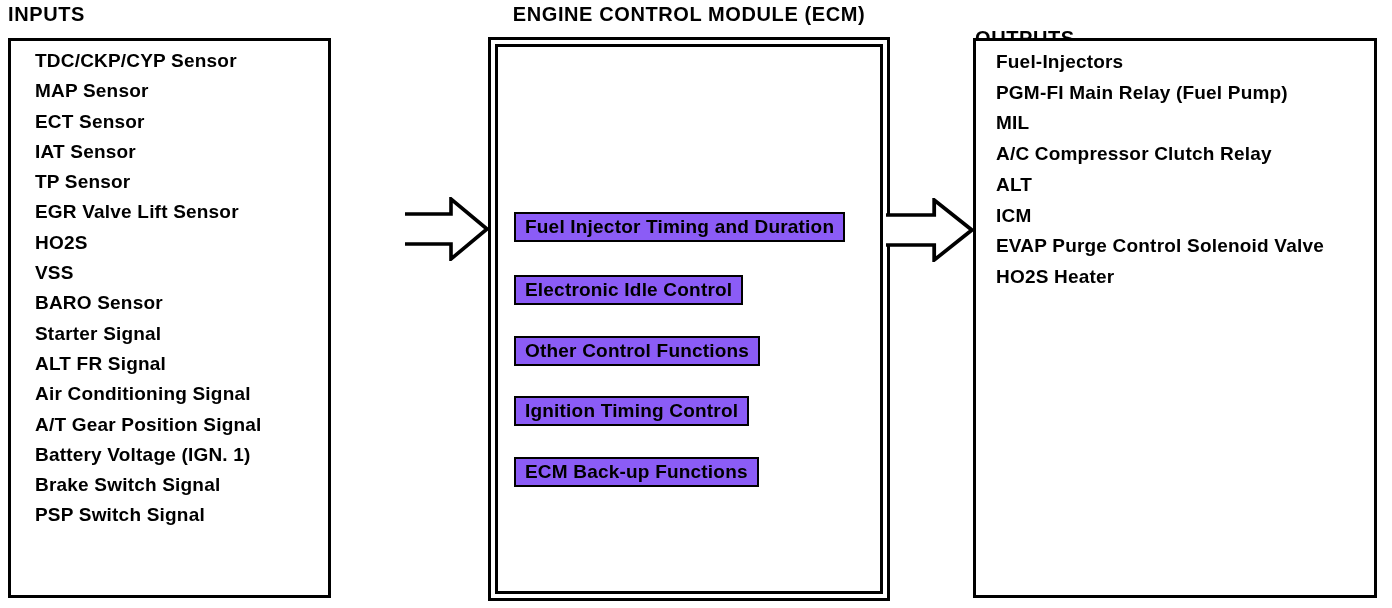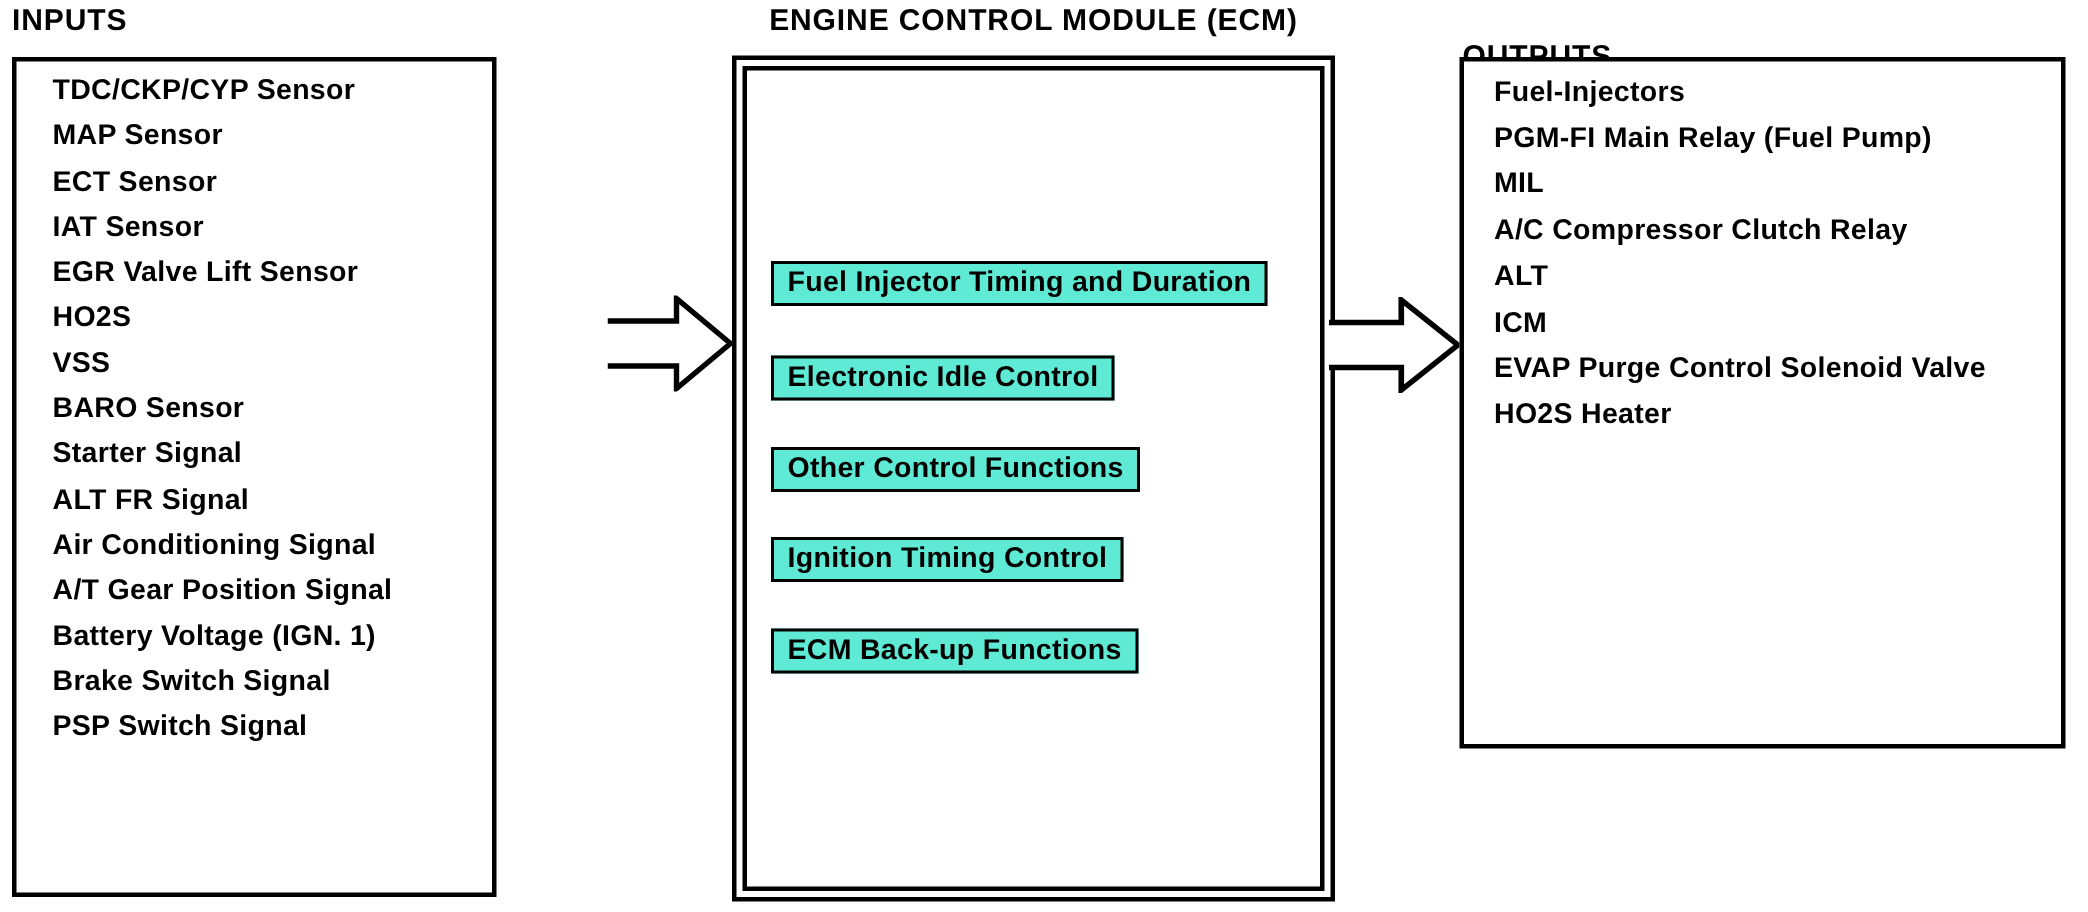--- a/index.html
+++ b/index.html
@@ -22,21 +22,21 @@
   #hdr-inputs  { left: 8px; }
   #hdr-ecm     { left: 488px; width: 402px; text-align: center; }
   #hdr-outputs { left: 975px; margin-top: 24px; }
 
   .big-box {
     position: absolute;
     border: 3px solid #000;
     background: #fff;
   }
   #inputs-box  { left: 8px;   top: 38px; width: 323px; height: 560px; }
-  #outputs-box { left: 973px; top: 38px; width: 404px; height: 461px; }
+  #outputs-box { left: 973px; top: 38px; width: 404px; height: 560px; }
 
   #ecm-box {
     position: absolute;
     left: 488px; top: 37px;
     width: 402px; height: 564px;
     border: 3px solid #000;
     padding: 4px;
     background: #fff;
   }
   #ecm-inner {
@@ -55,21 +55,22 @@
   .fn-box {
     position: absolute;
     left: 16px;
     border: 2px solid #000;
     height: 30px;
     line-height: 26px;
     padding: 0 9px;
     font-size: 19px;
     letter-spacing: 0.2px;
     white-space: nowrap;
-    background: #5eead4;
+    background: #8b5cf6;
+    margin-top: 38px;
   }
   #fn-0 { top: 127px; }
   #fn-1 { top: 190px; }
   #fn-2 { top: 251px; }
   #fn-3 { top: 311px; }
   #fn-4 { top: 372px; }
 
   .arrow { position: absolute; }
   #arrow-left  { left: 405px; top: 197px; width: 84px; height: 64px; }
   #arrow-right { left: 886px; top: 198px; width: 88px; height: 64px; }
@@ -81,20 +82,21 @@
 <div class="hdr" id="hdr-inputs">INPUTS</div>
 <div class="hdr" id="hdr-ecm">ENGINE CONTROL MODULE (ECM)</div>
 <div class="hdr" id="hdr-outputs">OUTPUTS</div>
 
 <div class="big-box" id="inputs-box">
   <div class="list" id="inputs-list">
       <div class="li">TDC/CKP/CYP Sensor</div>
       <div class="li">MAP Sensor</div>
       <div class="li">ECT Sensor</div>
       <div class="li">IAT Sensor</div>
+      <div class="li">TP Sensor</div>
       <div class="li">EGR Valve Lift Sensor</div>
       <div class="li">HO2S</div>
       <div class="li">VSS</div>
       <div class="li">BARO Sensor</div>
       <div class="li">Starter Signal</div>
       <div class="li">ALT FR Signal</div>
       <div class="li">Air Conditioning Signal</div>
       <div class="li">A/T Gear Position Signal</div>
       <div class="li">Battery Voltage (IGN. 1)</div>
       <div class="li">Brake Switch Signal</div>

